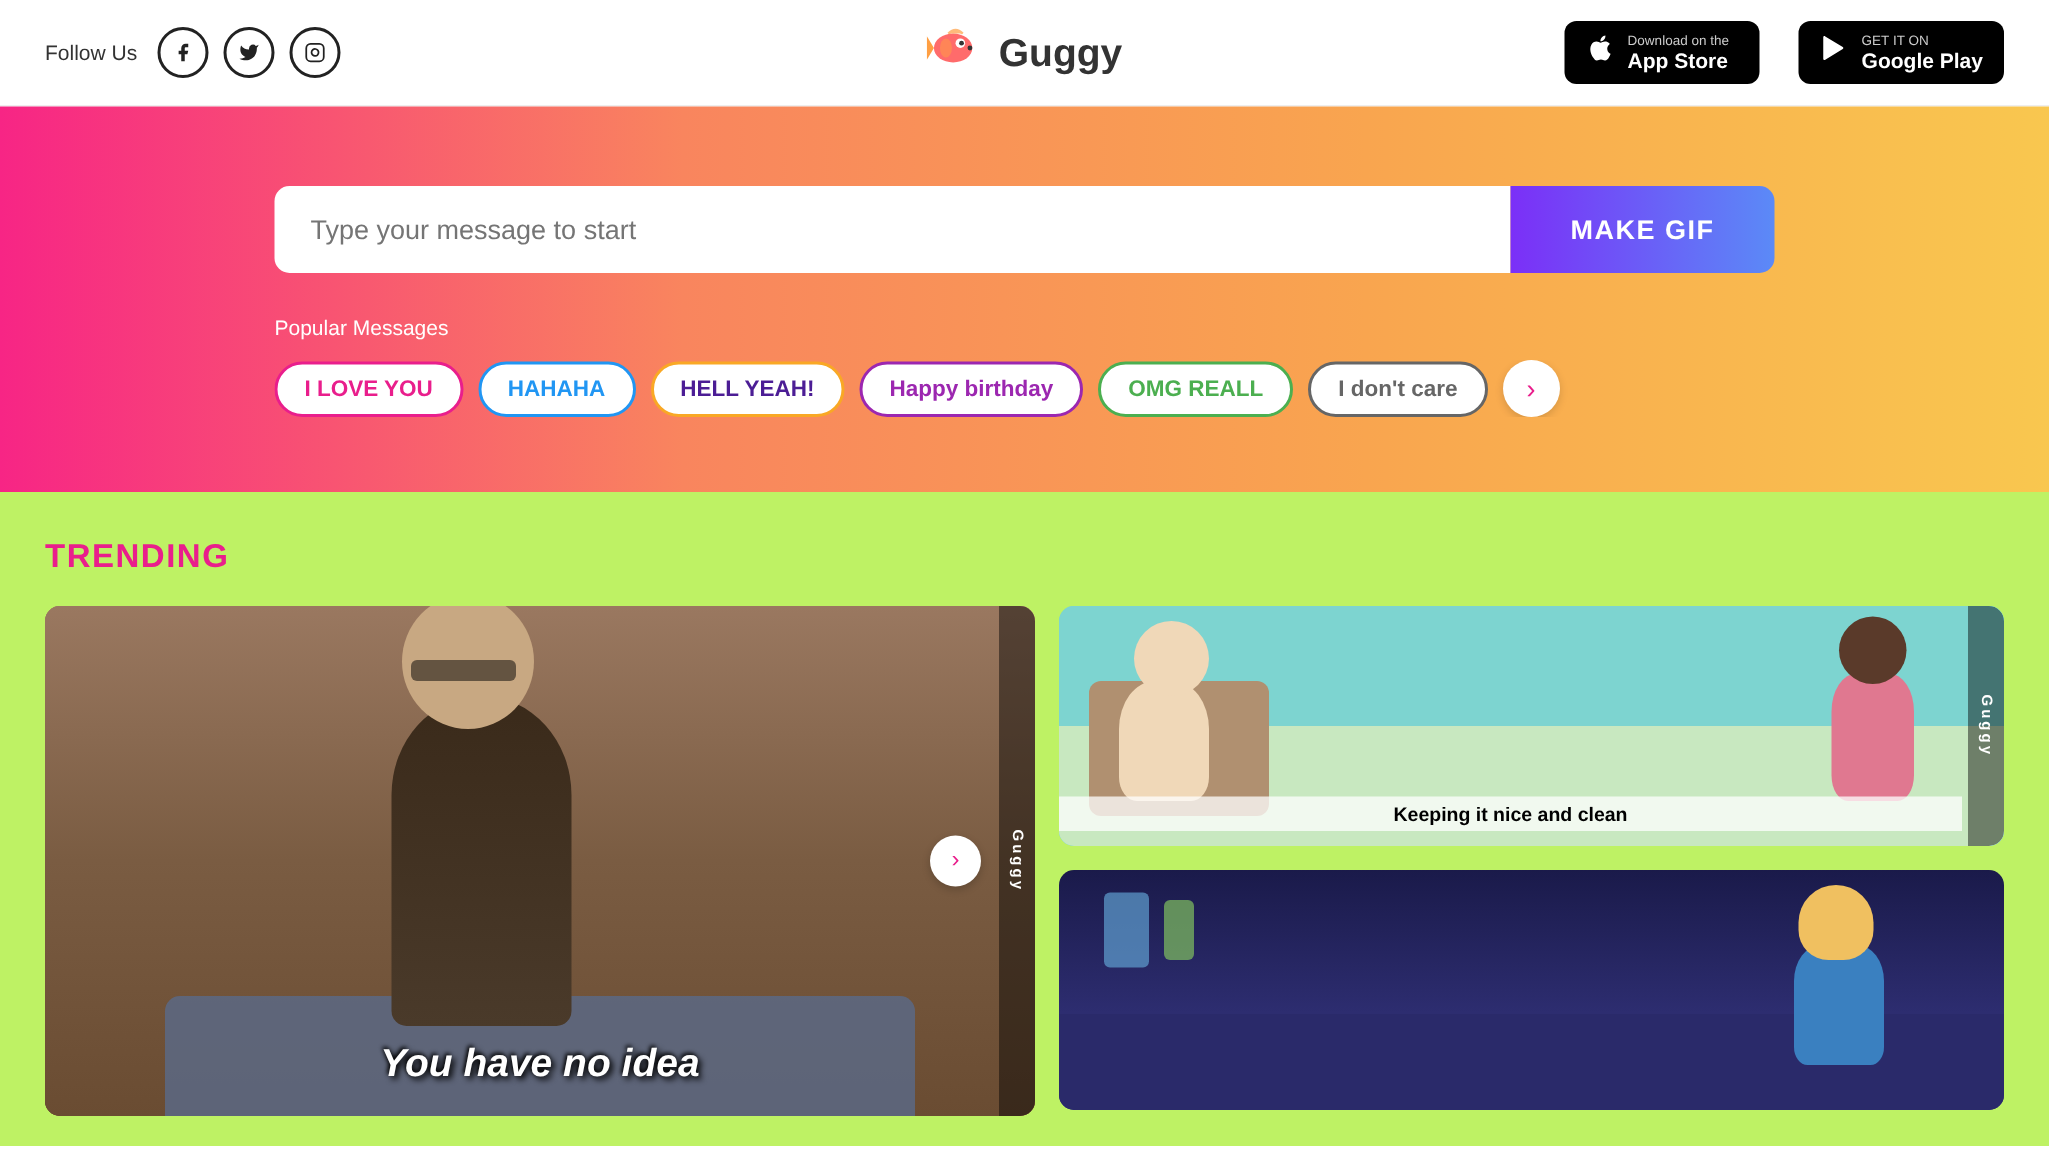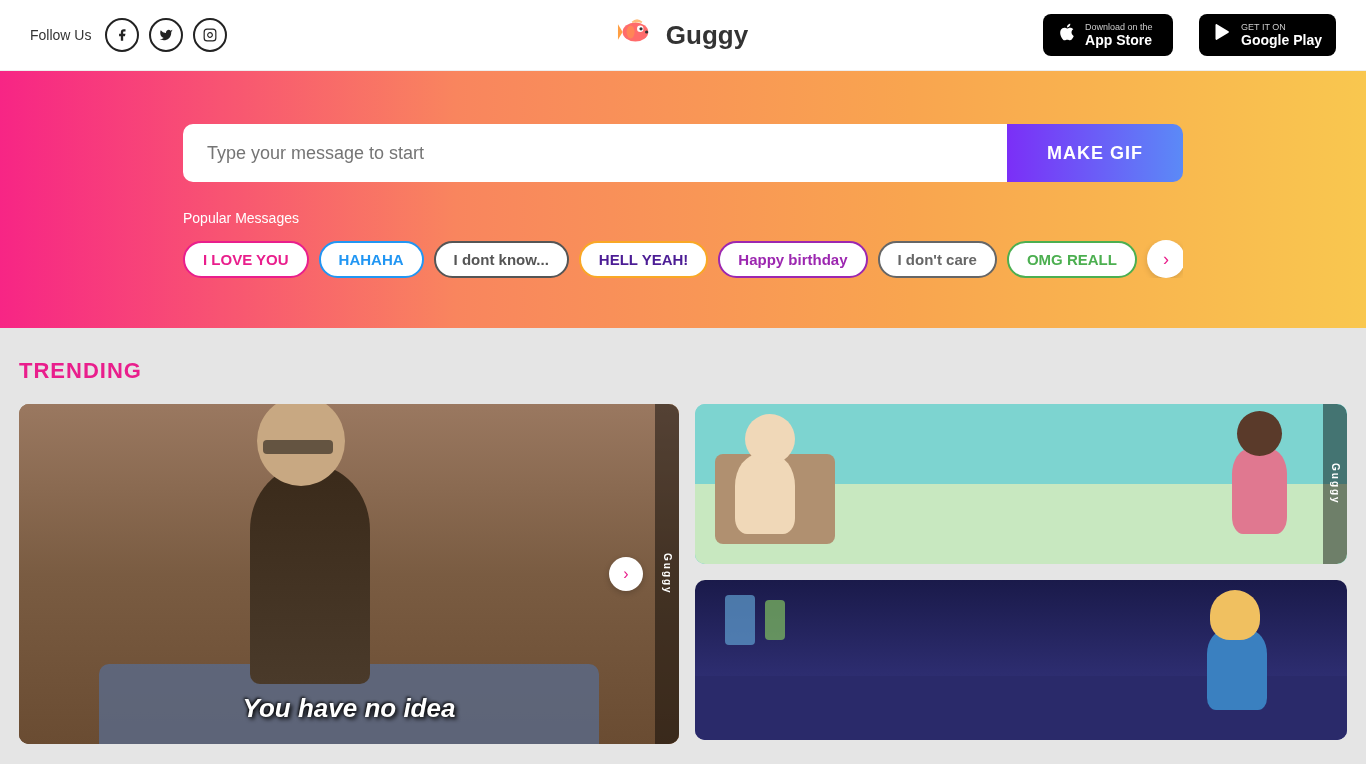--- a/index.html
+++ b/index.html
@@ -156,22 +156,22 @@
       align-items: center;
       justify-content: center;
       font-size: 18px;
       color: #e91e8c;
       flex-shrink: 0;
       box-shadow: 0 2px 6px rgba(0,0,0,0.15);
     }
 
     
     .trending-section {
-      padding: 30px 19px 20px;
-      background: #e5e5e5;
+      padding: 30px 30px 20px;
+      background: #bef264;
     }
     .trending-title {
       font-size: 22px;
       font-weight: 900;
       color: #e91e8c;
       margin-bottom: 20px;
       letter-spacing: 1px;
     }
     .gif-grid {
       display: flex;
@@ -360,25 +360,24 @@
     <button class="make-gif-btn">MAKE GIF</button>
   </div>
 
   <div style="max-width:1000px; margin: 0 auto 12px;">
     <p class="popular-label">Popular Messages</p>
   </div>
 
   <div class="pills-row">
     <span class="pill pill-pink">I LOVE YOU</span>
     <span class="pill pill-blue">HAHAHA</span>
-    <span class="pill pill-default">I dont know...</span>
     <span class="pill pill-yellow">HELL YEAH!</span>
     <span class="pill pill-purple">Happy birthday</span>
+    <span class="pill pill-green">OMG REALL</span>
     <span class="pill pill-gray">I don't care</span>
-    <span class="pill pill-green">OMG REALL</span>
     <button class="next-btn">›</button>
   </div>
 </section>
 
 <section class="trending-section">
   <h2 class="trending-title">TRENDING</h2>
   <div class="gif-grid">
 
     <div class="gif-large">
       <div class="gif-placeholder bbt-bg">
@@ -409,20 +408,21 @@
           <div style="position:absolute; bottom:0; left:0; right:0; height:50%; background:#c8e8c0;"></div>
 
           <div style="position:absolute; bottom:20px; left:20px; width:120px; height:90px; background:#b09070; border-radius:8px;"></div>
 
           <div style="position:absolute; bottom:30px; left:40px; width:60px; height:80px; background:#f0d8b8; border-radius:40% 40% 20% 20%;"></div>
           <div style="position:absolute; bottom:100px; left:50px; width:50px; height:50px; background:#f0d8b8; border-radius:50%;"></div>
 
           <div style="position:absolute; bottom:30px; right:60px; width:55px; height:85px; background:#e07890; border-radius:30% 30% 20% 20%;"></div>
           <div style="position:absolute; bottom:108px; right:65px; width:45px; height:45px; background:#5a3a2a; border-radius:50%;"></div>
 
+          <div style="position:absolute; bottom:10px; left:0; right:28px; text-align:center; background:rgba(255,255,255,0.75); padding:4px; font-weight:bold; font-size:13px;">Keeping it nice and clean</div>
 
           <div class="guggy-side-label" style="height:100%; top:0; border-radius:0 10px 10px 0;">Guggy</div>
         </div>
       </div>
 
       <div class="gif-small-2" style="background:linear-gradient(180deg, #1a1a4a 0%, #3a3a8a 100%); min-height:160px;">
         <div style="width:100%; height:100%; position:relative; overflow:hidden;">
 
           <div style="position:absolute; bottom:0; left:0; right:0; height:40%; background:#2a2a6a;"></div>
 

